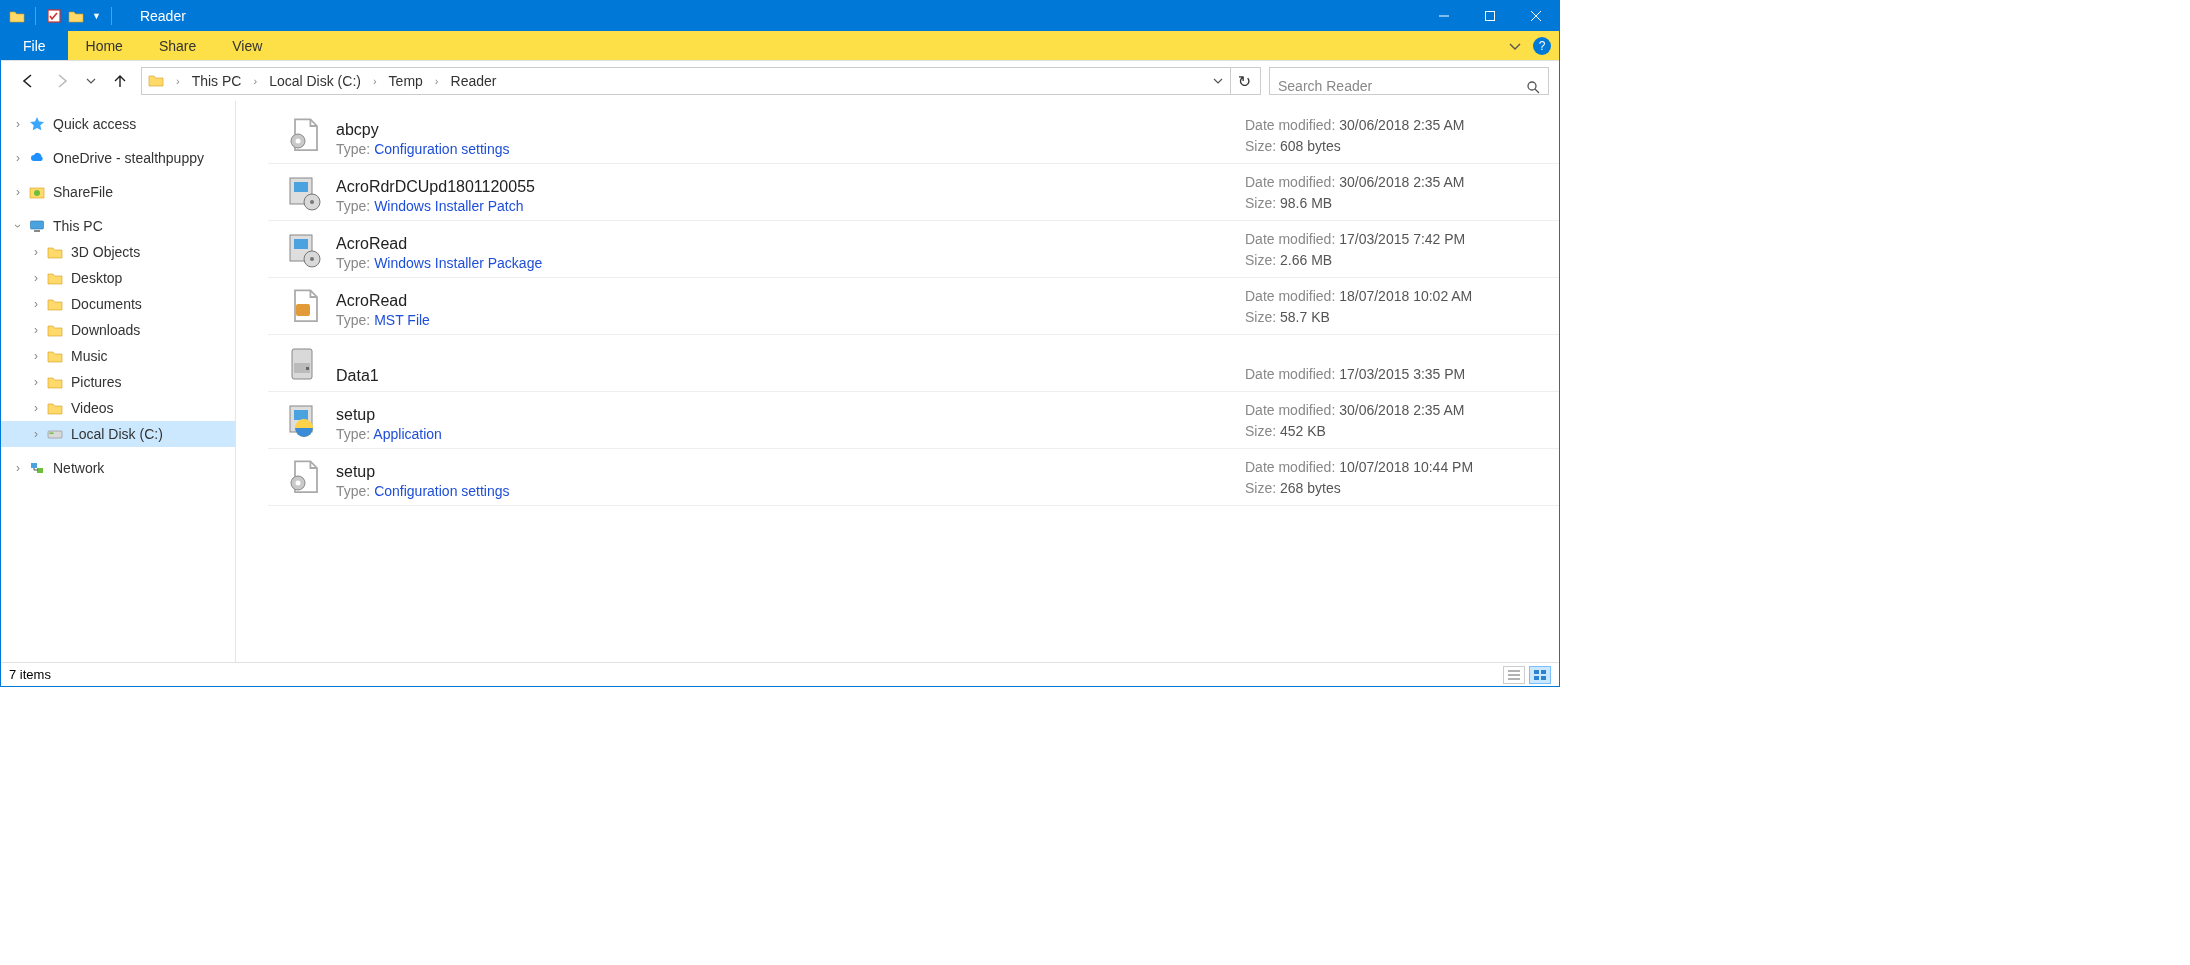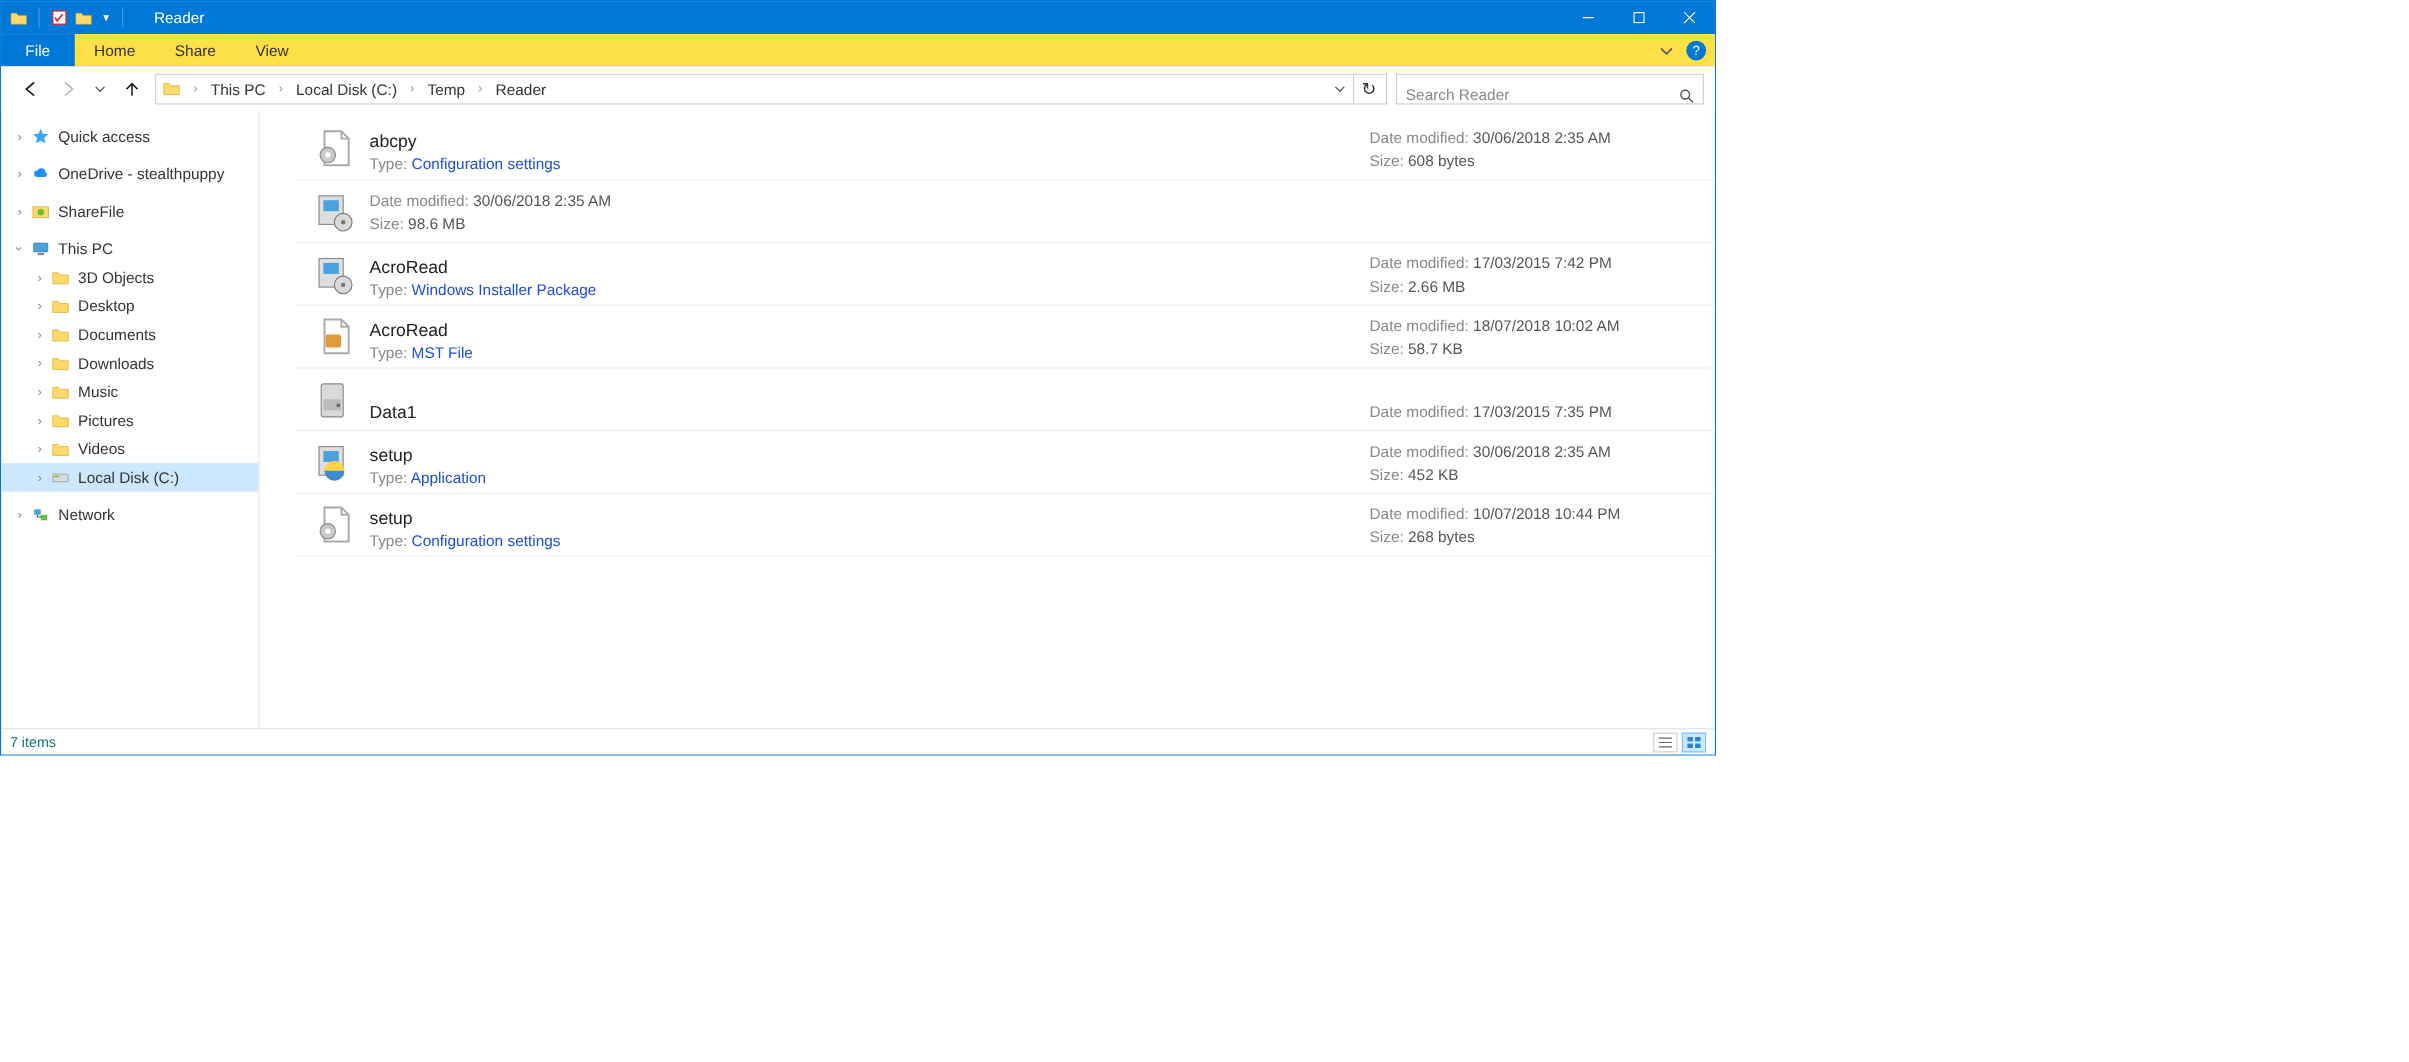--- a/index.html
+++ b/index.html
@@ -56,21 +56,21 @@
 .file-main { flex: 1; display: flex; flex-direction: column; }
 .file-name { font-size: 16px; color: #222; }
 .file-type { font-size: 14px; color: #888; margin-top: 2px; }
 .file-type .lbl { color: #888; }
 .file-type .val { color: #1d4ed8; }
 .file-meta { width: 300px; font-size: 14px; color: #555; }
 .file-meta .lbl { color: #888; }
 .file-meta div { line-height: 1.5; }
 
 
-.statusbar { height: 24px; border-top: 1px solid #e1e1e1; display: flex; align-items: center; padding: 0 8px; font-size: 13px; color: #0f766e; }
+.statusbar { height: 24px; border-top: 1px solid #e1e1e1; display: flex; align-items: center; padding: 0 8px; font-size: 13px; color: #000000; }
 .statusbar-right { margin-left: auto; display: flex; gap: 4px; }
 .viewbtn { width: 22px; height: 18px; border: 1px solid #ccc; display: flex; align-items: center; justify-content: center; }
 .viewbtn.active { background: #cce8ff; border-color: #7abfff; }
 
 
 svg { display: block; }
 </style>
 </head>
 <body>
 
@@ -373,20 +373,24 @@
         </div>
         <div class="file-row">
           <div class="file-icon">
             <svg width="40" height="40">
               <rect x="6" y="6" width="22" height="26" fill="#dedede" stroke="#888"></rect>
               <rect x="10" y="10" width="14" height="10" fill="#4aa3df"></rect>
               <circle cx="28" cy="30" r="8" fill="#d9d9d9" stroke="#777"></circle>
               <circle cx="28" cy="30" r="2" fill="#777"></circle>
             </svg>
           </div>
+          <div class="file-main">
+            <div class="file-name">AcroRdrDCUpd1801120055</div>
+            <div class="file-type"><span class="lbl">Type: </span><span class="val">Windows Installer Patch</span></div>
+          </div>
           <div class="file-meta">
             <div><span class="lbl">Date modified: </span><span>30/06/2018 2:35 AM</span></div>
             <div><span class="lbl">Size: </span><span>98.6 MB</span></div>
           </div>
         </div>
         <div class="file-row">
           <div class="file-icon">
             <svg width="40" height="40">
               <rect x="6" y="6" width="22" height="26" fill="#dedede" stroke="#888"></rect>
               <rect x="10" y="10" width="14" height="10" fill="#4aa3df"></rect>
@@ -424,21 +428,21 @@
             <svg width="40" height="40">
               <rect x="8" y="6" width="20" height="30" rx="2" fill="#d9d9d9" stroke="#888"></rect>
               <rect x="10" y="20" width="16" height="10" fill="#bbb"></rect>
               <rect x="22" y="24" width="3" height="3" fill="#666"></rect>
             </svg>
           </div>
           <div class="file-main">
             <div class="file-name">Data1</div>
           </div>
           <div class="file-meta">
-            <div><span class="lbl">Date modified: </span><span>17/03/2015 7:35 PM</span></div>
+            <div><span class="lbl">Date modified: </span><span>17/03/2015 3:35 PM</span></div>
           </div>
         </div>
         <div class="file-row">
           <div class="file-icon">
             <svg width="40" height="40">
               <rect x="6" y="6" width="22" height="26" fill="#dedede" stroke="#888"></rect>
               <rect x="10" y="10" width="14" height="10" fill="#4aa3df"></rect>
               <path d="M20 20 a10 10 0 1 0 .1 0 z" fill="none"></path>
               <g transform="translate(20,28)">
                 <path d="M0 -9 a9 9 0 1 0 .01 0z" fill="#ffd24a"></path>

